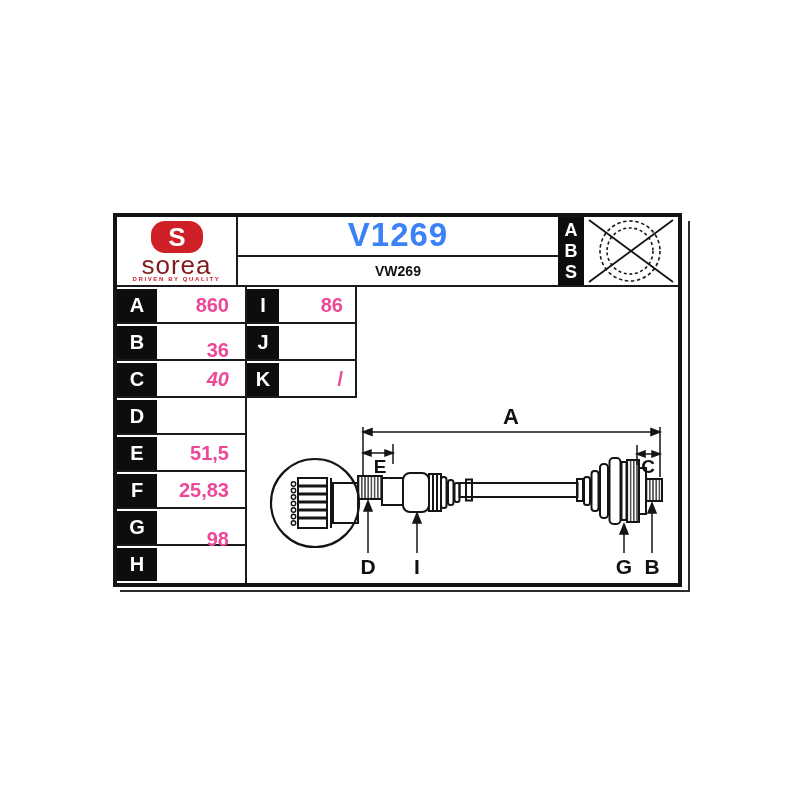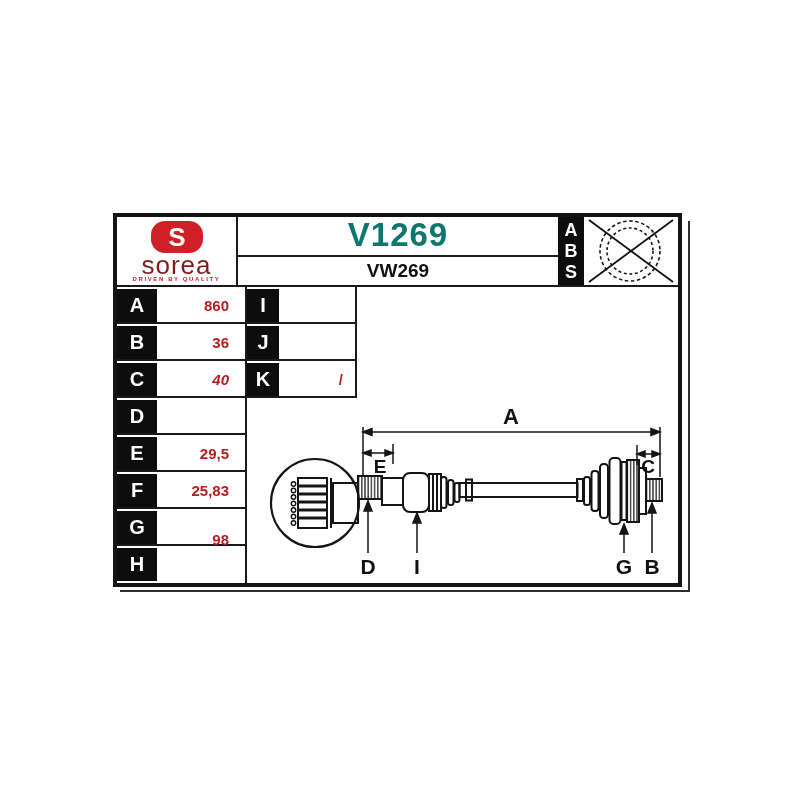--- a/index.html
+++ b/index.html
@@ -8,29 +8,29 @@
   .frame { position:absolute; left:113px; top:213px; width:569px; height:374px; border:4px solid #141414; background:#fff; }
   .shadow-r { position:absolute; left:688px; top:221px; width:2px; height:371px; background:#2e2e2e; }
   .shadow-b { position:absolute; left:120px; top:590px; width:570px; height:2px; background:#2e2e2e; }
   .hl { position:absolute; background:#1a1a1a; height:2px; }
   .vl { position:absolute; background:#1a1a1a; width:2px; }
   
   .logo-cell { position:absolute; left:117px; top:217px; width:119px; height:68px; display:flex; flex-direction:column; align-items:center; justify-content:center; }
   .wordmark { font-size:26px; font-weight:normal; color:#7f1d1d; letter-spacing:1px; line-height:22px; }
   .tagline { font-size:6px; font-weight:bold; color:#cf2027; letter-spacing:1.6px; line-height:7px; }
   
-  .pn { position:absolute; left:238px; top:215px; width:320px; height:40px; line-height:40px; text-align:center; font-size:33px; font-weight:bold; color:#0f766e; letter-spacing:1px; }
-  .ref { position:absolute; left:238px; top:257px; width:320px; height:15px; line-height:28px; text-align:center; font-size:19px; font-weight:bold; color:#111; }
+  .pn { position:absolute; left:238px; top:215px; width:320px; height:40px; line-height:40px; text-align:center; font-size:33px; font-weight:bold; color:#3b82f6; letter-spacing:1px; }
+  .ref { position:absolute; left:238px; top:257px; width:320px; height:15px; line-height:28px; text-align:center; font-size:14px; font-weight:bold; color:#111; }
   
   .abs-bar { position:absolute; left:558px; top:217px; width:26px; height:68px; background:#0d0d0d; display:flex; flex-direction:column; align-items:center; justify-content:space-around; padding:2px 0; }
   .abs-bar span { color:#fff; font-size:18px; font-weight:bold; line-height:18px; }
   
   .key-cell { position:absolute; width:40px; height:33px; background:#0d0d0d; color:#fff; font-size:20px; font-weight:bold; display:flex; align-items:center; justify-content:center; }
   .key-cell.r { width:32px; }
-  .val-cell { position:absolute; height:37px; line-height:37px; text-align:right; font-size:15px; font-weight:bold; color:#b91c1c; }
+  .val-cell { position:absolute; height:37px; line-height:37px; text-align:right; font-size:20px; font-weight:bold; color:#ec4899; }
   .val-cell.l { left:157px; width:80px; padding-right:8px; }
   .val-cell.r { left:279px; width:70px; padding-right:6px; }
   svg text { font-family:"Liberation Sans", sans-serif; }
 </style>
 </head>
 <body>
 
 <div class="sheet">
 
   <div class="frame"></div>
@@ -77,31 +77,32 @@
   <div class="key-cell" style="left:117px;top:289px;">A</div>
   <div class="key-cell" style="left:117px;top:326px;">B</div>
   <div class="key-cell" style="left:117px;top:363px;">C</div>
   <div class="key-cell" style="left:117px;top:400px;">D</div>
   <div class="key-cell" style="left:117px;top:437px;">E</div>
   <div class="key-cell" style="left:117px;top:474px;">F</div>
   <div class="key-cell" style="left:117px;top:511px;">G</div>
   <div class="key-cell" style="left:117px;top:548px;">H</div>
 
   <div class="val-cell l" style="top:287px;">860</div>
-  <div class="val-cell l" style="top:324px;">36</div>
+  <div class="val-cell l" style="top:332px;">36</div>
   <div class="val-cell l" style="top:361px;font-style:italic;">40</div>
-  <div class="val-cell l" style="top:435px;">29,5</div>
+  <div class="val-cell l" style="top:435px;">51,5</div>
   <div class="val-cell l" style="top:472px;">25,83</div>
   <div class="val-cell l" style="top:521px;">98</div>
   <div class="val-cell l" style="top:546px;"></div>
 
   <div class="key-cell r" style="left:247px;top:289px;">I</div>
   <div class="key-cell r" style="left:247px;top:326px;">J</div>
   <div class="key-cell r" style="left:247px;top:363px;">K</div>
 
+  <div class="val-cell r" style="top:287px;">86</div>
   <div class="val-cell r" style="top:324px;"></div>
   <div class="val-cell r" style="top:361px;">/</div>
 
   <svg width="437" height="297" viewBox="0 0 437 297" style="position:absolute;left:245px;top:287px;">
     <defs>
       <pattern id="vh" width="3.2" height="8" patternUnits="userSpaceOnUse">
         <line x1="1.6" y1="0" x2="1.6" y2="8" stroke="#151515" stroke-width="1.2"></line>
       </pattern>
     </defs>
     <g fill="none" stroke="#151515" stroke-width="2">

